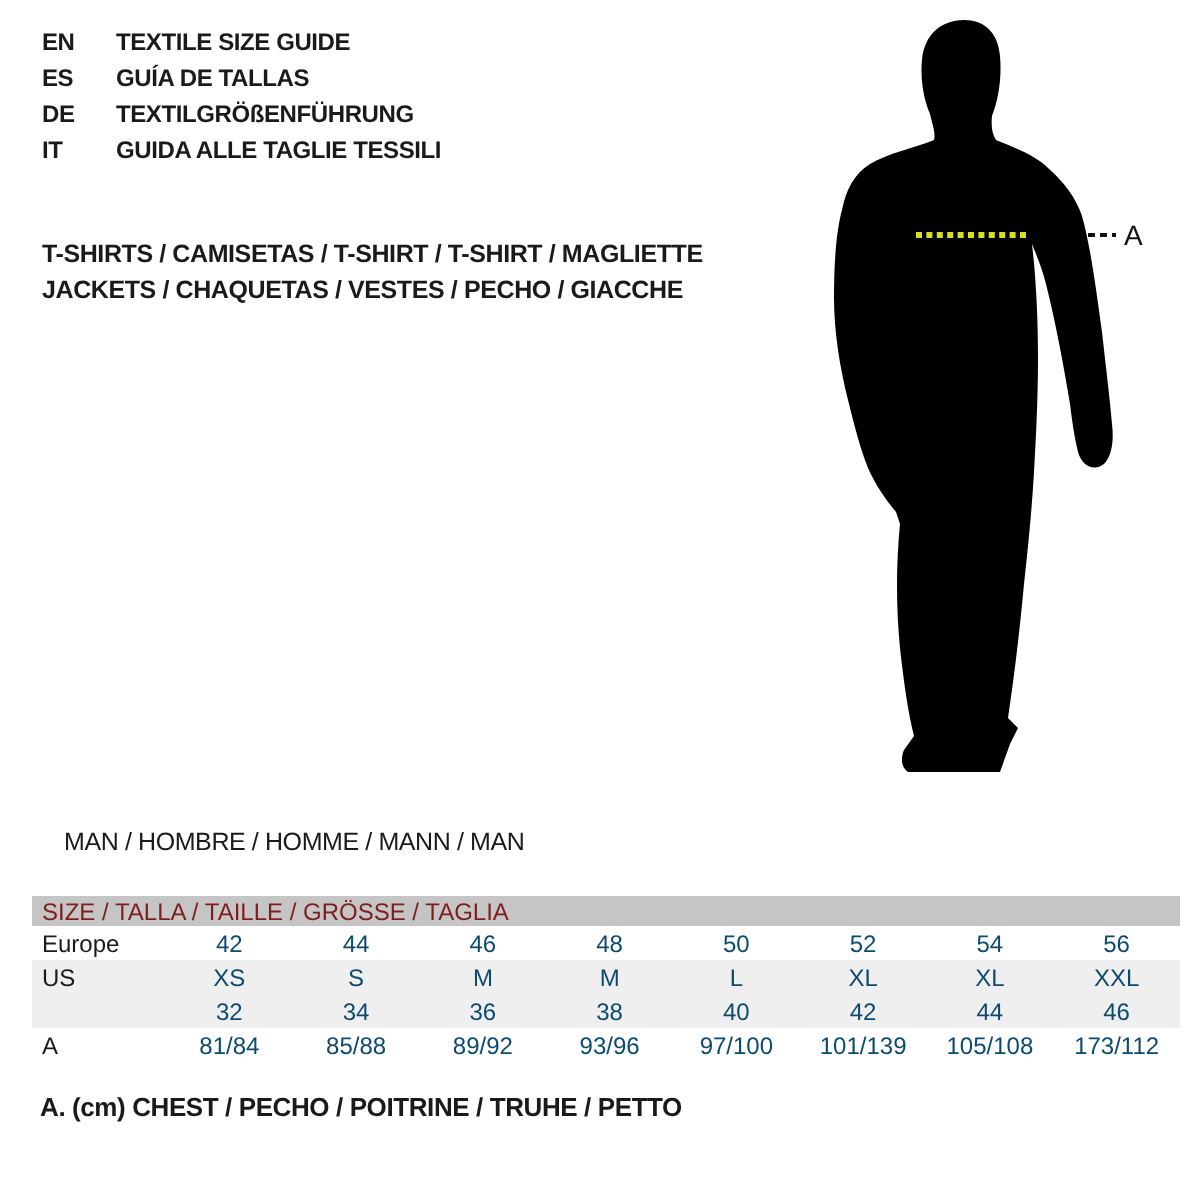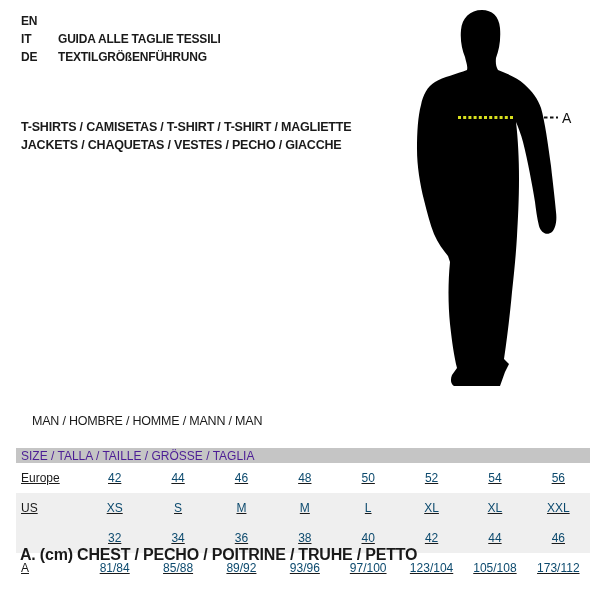--- a/index.html
+++ b/index.html
@@ -14,44 +14,49 @@
   
   .cats{position:absolute;left:21px;top:106px;font-size:12.5px;font-weight:700;line-height:18px;letter-spacing:-0.2px;margin-top:12px;}
   
   .figure-wrap{position:absolute;left:412px;top:4px;width:160px;height:382px;}
   .figure-wrap svg{display:block;}
   .measure-a{font-family:"Liberation Sans",sans-serif;font-size:14px;fill:#111;}
   
   .section-title{position:absolute;left:32px;top:414px;font-size:12.5px;font-weight:400;letter-spacing:-0.2px;}
   
   .size-table{position:absolute;left:16px;top:448px;width:574px;font-size:12px;}
-  .t-header{height:15px;background:var(--header-bg,#c5c5c5);display:flex;align-items:center;padding-left:5px;color:#4c1d95;}
-  .t-row{display:grid;grid-template-columns:67px repeat(8,1fr);height:30px;align-items:center;text-decoration:underline;}
+  .t-header{height:15px;background:var(--header-bg,#c5c5c5);display:flex;align-items:center;padding-left:5px;color:#7f1d1d;}
+  .t-row{display:grid;grid-template-columns:67px repeat(8,1fr);height:17px;align-items:center;}
   .t-row.shaded{background:var(--stripe-bg,#efefef);}
   .t-label{padding-left:5px;}
   .t-cell{text-align:center;color:#0c4a6e;}
   
-  .footnote{position:absolute;left:20px;top:546px;font-size:16px;font-weight:700;letter-spacing:-0.2px;text-align:right;}
+  .footnote{position:absolute;left:20px;top:546px;font-size:13px;font-weight:700;letter-spacing:-0.2px;text-align:right;}
 </style>
 </head>
 <body>
 
 <div class="stage">
 
   <div class="langs">
     <div class="lang-row">
       <span class="lang-code">EN</span>
+      <span class="lang-label">TEXTILE SIZE GUIDE</span>
+    </div>
+    <div class="lang-row">
+      <span class="lang-code">ES</span>
+      <span class="lang-label">GUÍA DE TALLAS</span>
+    </div>
+    <div class="lang-row">
+      <span class="lang-code">DE</span>
+      <span class="lang-label">TEXTILGRÖßENFÜHRUNG</span>
     </div>
     <div class="lang-row">
       <span class="lang-code">IT</span>
       <span class="lang-label">GUIDA ALLE TAGLIE TESSILI</span>
-    </div>
-    <div class="lang-row">
-      <span class="lang-code">DE</span>
-      <span class="lang-label">TEXTILGRÖßENFÜHRUNG</span>
     </div>
   </div>
 
   <div class="cats">
     <div>T-SHIRTS / CAMISETAS / T-SHIRT / T-SHIRT / MAGLIETTE</div>
     <div>JACKETS / CHAQUETAS / VESTES / PECHO / GIACCHE</div>
   </div>
 
   <div class="figure-wrap">
     <svg width="160" height="382" viewBox="0 0 160 382" xmlns="http://www.w3.org/2000/svg">
@@ -120,21 +125,21 @@
       <div class="t-cell">46</div>
     </div>
 
     <div class="t-row">
       <div class="t-label">A</div>
       <div class="t-cell">81/84</div>
       <div class="t-cell">85/88</div>
       <div class="t-cell">89/92</div>
       <div class="t-cell">93/96</div>
       <div class="t-cell">97/100</div>
-      <div class="t-cell">123/104</div>
+      <div class="t-cell">101/139</div>
       <div class="t-cell">105/108</div>
       <div class="t-cell">173/112</div>
     </div>
   </div>
 
   <div class="footnote">A. (cm) CHEST / PECHO / POITRINE / TRUHE / PETTO</div>
 
 </div>
 
 </body></html>

